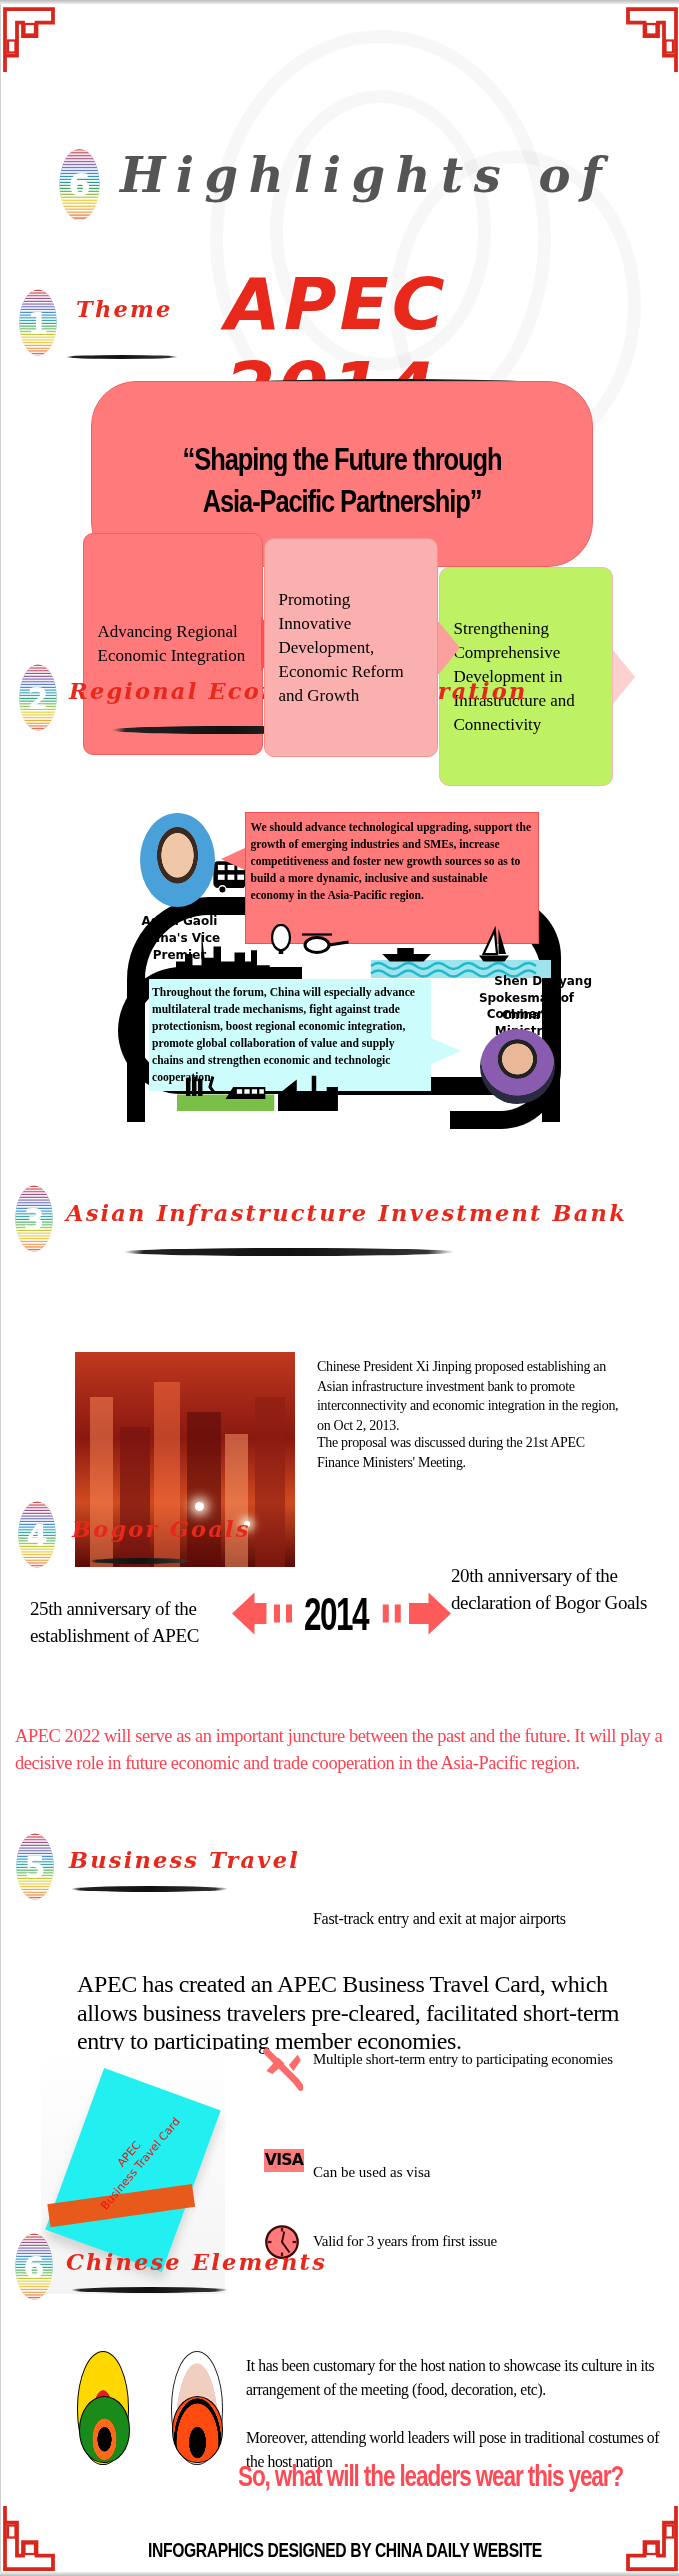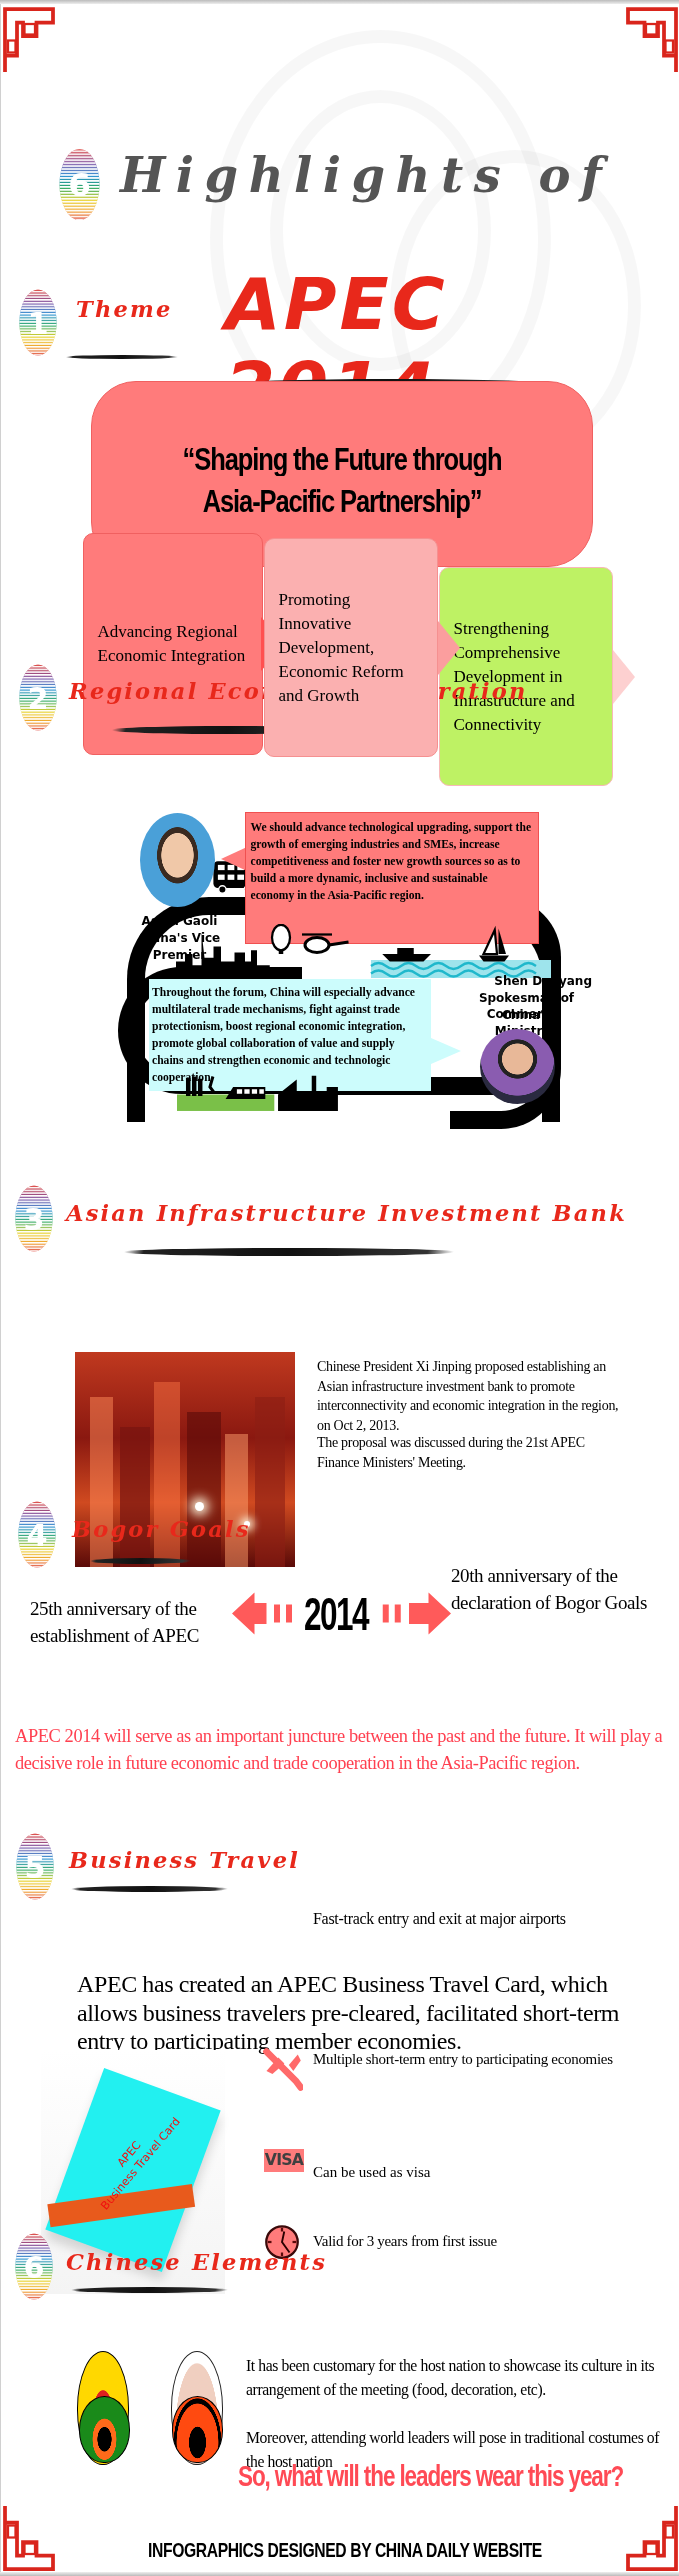--- a/index.html
+++ b/index.html
@@ -230,21 +230,21 @@
   <path d="M4 30 L34 2 V16 H50 V44 H34 V58 Z" fill="#ff5a5a"></path>
   <rect x="60" y="18" width="8" height="24" fill="#ff5a5a"></rect>
     <rect x="76" y="18" width="8" height="24" fill="#ff5a5a"></rect>
   <rect x="205" y="18" width="8" height="24" fill="#ff5a5a"></rect>
     <rect x="221" y="18" width="8" height="24" fill="#ff5a5a"></rect>
   <path d="M296 30 L266 2 V16 H240 V44 H266 V58 Z" fill="#ff5a5a"></path>
 </svg>
 <div class="abs cond" style="left:304px;top:1588px;font-size:31.5px;letter-spacing:-1.5px;transform:scaleY(1.45);">2014</div>
 <div class="abs serif" style="left:451px;top:1562px;width:202px;font-size:19px;line-height:27px;letter-spacing:-0.4px;">20th anniversary of the declaration of Bogor Goals</div>
 
-<div class="abs serif" style="left:15px;top:1723px;width:660px;font-size:18.4px;line-height:27px;color:#ff4050;letter-spacing:-0.4px;">APEC 2014 will serve as an important juncture between the past and the future. It will play a decisive role in future economic and trade cooperation in the Asia-Pacific region.</div>
+<div class="abs serif" style="left:15px;top:1723px;width:660px;font-size:18.4px;line-height:27px;color:#ff4050;letter-spacing:-0.4px;">APEC 2022 will serve as an important juncture between the past and the future. It will play a decisive role in future economic and trade cooperation in the Asia-Pacific region.</div>
 
 <svg class="num-icon" style="left:15px;top:1829px;width:40px;height:75px;" viewBox="0 0 58 100">
   <ellipse cx="29" cy="50" rx="27" ry="48" fill="url(#rainbow)"></ellipse>
   <ellipse cx="29" cy="50" rx="27" ry="48" fill="url(#stripes)"></ellipse>
   <text x="29" y="66" text-anchor="middle" font-family="DejaVu Sans" font-weight="bold" font-size="44" fill="#fff">5</text>
 </svg>
 <div class="sec-title" style="left:69px;top:1847px;">Business Travel</div>
 <div class="brush" style="left:71px;top:1886px;width:157px;height:6px;"></div>
 
 <div class="abs serif" style="left:77px;top:1970px;width:555px;font-size:24px;line-height:28.5px;letter-spacing:-0.4px;">APEC has created an APEC Business Travel Card, which allows business travelers pre-cleared, facilitated short-term entry to participating member economies.</div>
@@ -260,21 +260,21 @@
 </div>
 
 <svg class="abs" style="left:262px;top:2047px;" width="41" height="45" viewBox="0 0 55 60">
   <path d="M6 6 L46 46 M46 46 L52 54" stroke="#ff6a6a" stroke-width="9" stroke-linecap="round"></path>
   <path d="M22 14 L6 32 L14 36 L30 22 Z" fill="#ff6a6a"></path>
   <path d="M36 24 L48 10 L52 18 L42 32 Z" fill="#ff6a6a"></path>
 </svg>
 <div class="abs serif" style="left:313px;top:1908px;width:322px;font-size:16px;line-height:22.5px;letter-spacing:-0.3px;">Fast-track entry and exit at major airports</div>
 <div class="abs serif" style="left:313px;top:2048px;width:315px;font-size:15px;line-height:22.5px;letter-spacing:-0.3px;">Multiple short-term entry to participating economies</div>
 
-<div class="abs" style="left:264px;top:2149px;width:40px;height:22.5px;background:#ff7b7b;color:#404040;font-family:'DejaVu Sans',sans-serif;font-weight:bold;font-size:15.7px;line-height:22.5px;text-align:center;letter-spacing:-0.7px;">VISA</div>
+<div class="abs" style="left:264px;top:2149px;width:40px;height:22.5px;background:#ff7b7b;color:#000000;font-family:'DejaVu Sans',sans-serif;font-weight:bold;font-size:15.7px;line-height:22.5px;text-align:center;letter-spacing:-0.7px;">VISA</div>
 <div class="abs serif" style="left:313px;top:2149px;font-size:15px;line-height:22.5px;margin-top:12px;">Can be used as visa</div>
 
 <svg class="abs" style="left:264px;top:2224px;" width="36" height="36" viewBox="0 0 48 48">
   <circle cx="24" cy="24" r="21" fill="#ff7b7b" stroke="#3a0a0a" stroke-width="3"></circle>
   <rect x="22.5" y="5" width="3" height="5" fill="#5a0a0a"></rect>
     <rect x="22.5" y="38" width="3" height="5" fill="#5a0a0a"></rect>
   <rect x="5" y="22.5" width="5" height="3" fill="#5a0a0a"></rect>
     <rect x="38" y="22.5" width="5" height="3" fill="#5a0a0a"></rect>
   <path d="M27 10 L24 24 L34 38" stroke="#2a0000" stroke-width="2.5" fill="none"></path>
 </svg>

